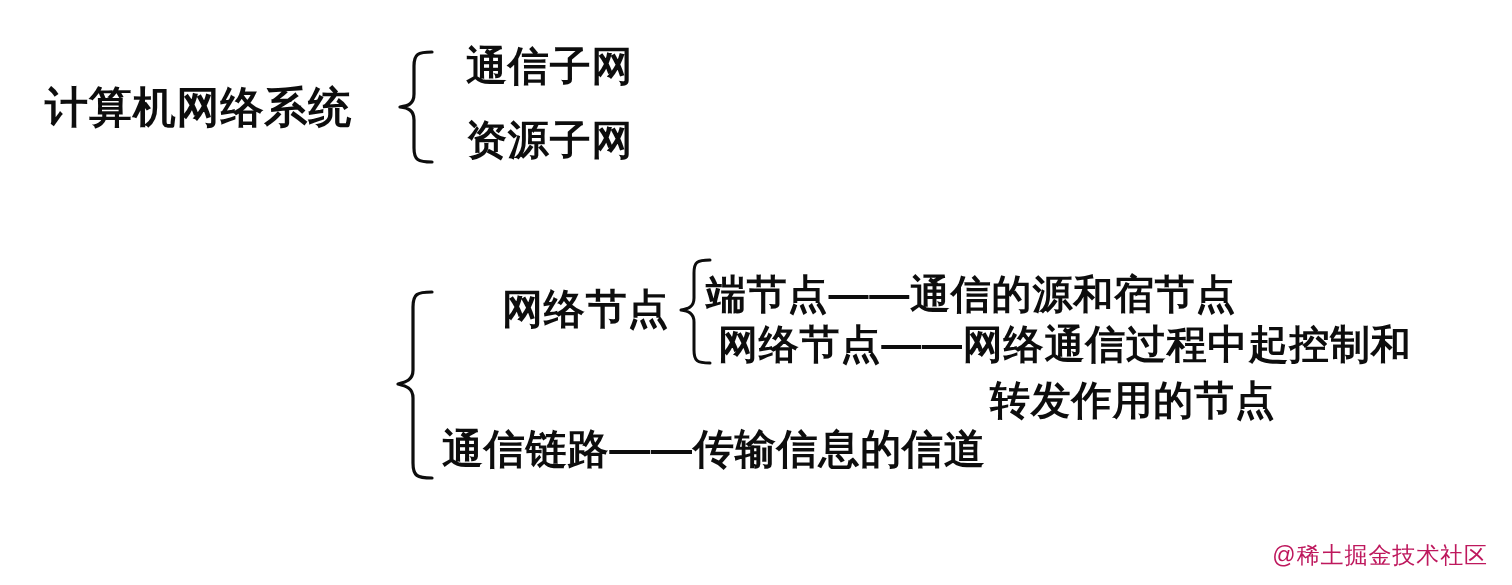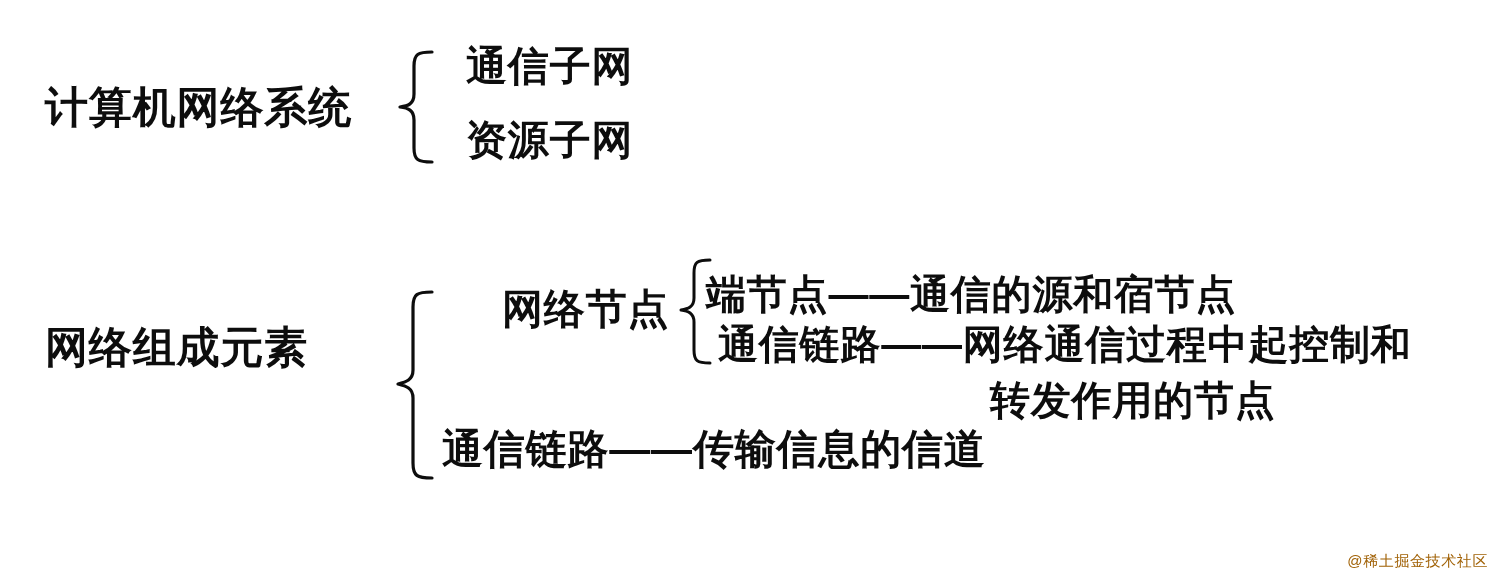--- a/index.html
+++ b/index.html
@@ -40,22 +40,22 @@
   }
   .brace path {
     fill: none;
     stroke: #0d0d0d;
     stroke-linecap: round;
     stroke-linejoin: round;
   }
 
   .watermark {
     position: absolute;
-    color: #a16207;
-    font-size: 15px;
+    color: #be185d;
+    font-size: 23px;
     font-weight: 400;
     white-space: nowrap;
     letter-spacing: 0.04em;
   }
 </style>
 </head>
 <body>
 
 <div id="canvas">
 
@@ -70,21 +70,20 @@
                C 20 60, 26 62, 26 72
                L 26 100
                C 26 112, 30 114, 44 114" stroke-width="3.2"></path>
     </svg>
   </div>
 
   <div class="node lvl2" style="left:466px; top:120px;">资源子网</div>
 
   <div class="node lvl2" style="left:466px; top:46px;">通信子网</div>
 
-  <div class="node lvl1" style="left:45px; top:326px;">网络组成元素</div>
 
   <div class="brace" style="left:386px; top:288px; width:48px; height:194px;">
     <svg width="48" height="194" viewBox="0 0 48 194" aria-hidden="true">
       <path d="M 46 4
                C 31 4, 27 6, 27 19
                L 27 82
                C 27 92, 20 94, 12 96
                C 20 98, 27 100, 27 110
                L 27 175
                C 27 188, 31 190, 46 190" stroke-width="3.2"></path>
@@ -100,21 +99,21 @@
                L 24 42
                C 24 51, 18 53, 11 54
                C 18 55, 24 57, 24 66
                L 24 94
                C 24 105, 27 107, 40 107" stroke-width="3.0"></path>
     </svg>
   </div>
 
   <div class="node lvl3" style="left:706px; top:254px;margin-top:20px;">端节点——通信的源和宿节点</div>
 
-  <div class="node lvl3" style="left:718px; top:324px;">通信链路——网络通信过程中起控制和</div>
+  <div class="node lvl3" style="left:718px; top:324px;">网络节点——网络通信过程中起控制和</div>
 
   <div class="node lvl3" style="left:990px; top:380px;text-align:center;">转发作用的节点</div>
 
   <div class="node lvl2" style="left:442px; top:429px;">通信链路——传输信息的信道</div>
 
   <div class="watermark" style="right:24px; bottom:14px;">@稀土掘金技术社区</div>
 
 </div>
 
 </body></html>

